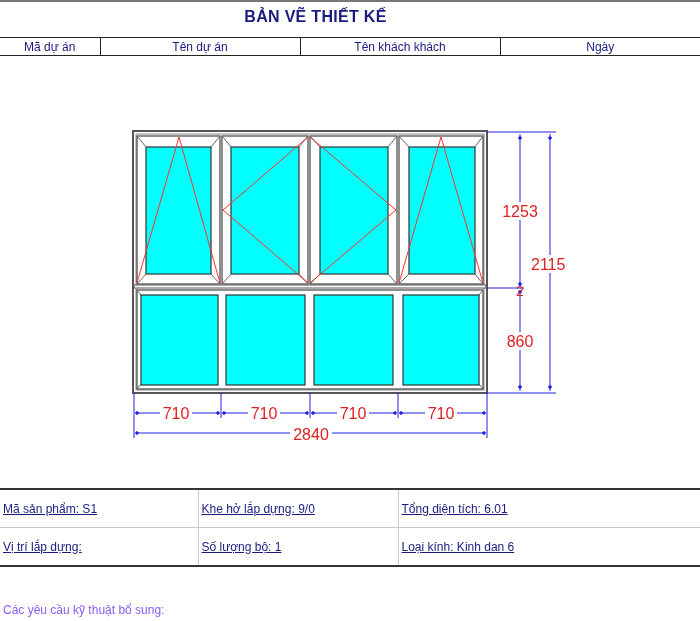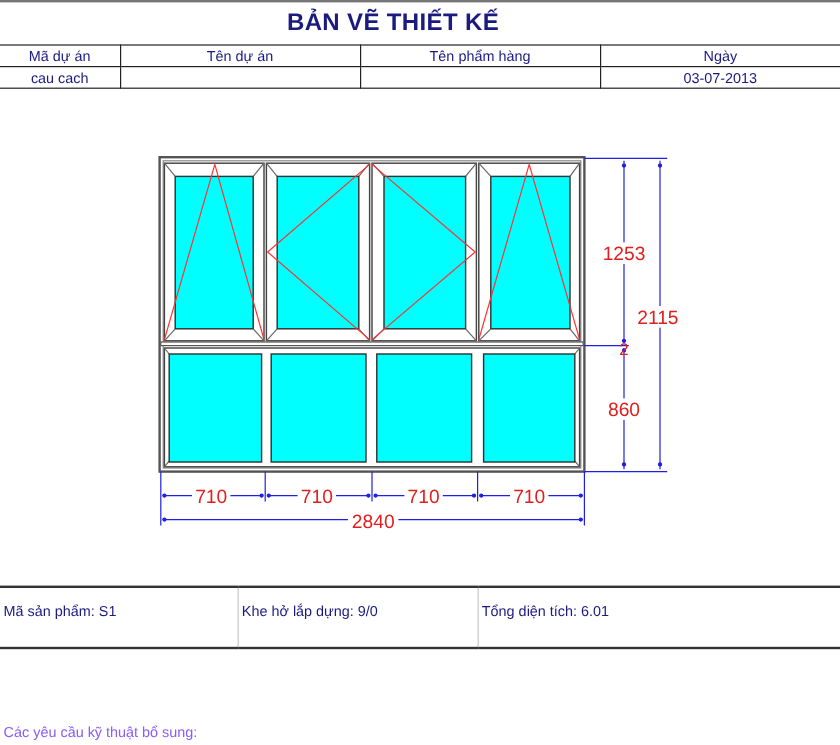--- a/index.html
+++ b/index.html
@@ -1,30 +1,30 @@
 <!DOCTYPE html>
 <html><head>
 <meta charset="utf-8">
 <style>
   html, body { margin:0; padding:0; background:#ffffff; }
   body { width:700px; height:621px; position:relative; overflow:hidden;
          font-family: "Liberation Sans", "DejaVu Sans", sans-serif; color:#1a1a6a; }
   .topline { position:absolute; left:0; top:0; width:700px; height:2px; background:#777; }
-  .title { position:absolute; left:12px; top:8px; width:631px; text-align:center;
-           font-weight:bold; font-size:20px; color:#1a1a80; letter-spacing:0.3px; }
+  .title { position:absolute; left:0; top:8px; width:631px; text-align:center;
+           font-weight:bold; font-size:16px; color:#1a1a80; letter-spacing:0.3px; }
   table.hdr { position:absolute; left:0; top:37px; width:700px; border-collapse:collapse;
               font-size:12px; color:#1a1a80; }
   table.hdr td { border-top:1px solid #222; border-bottom:1px solid #222; border-right:1px solid #222;
                  height:17px; padding:0; text-align:center; }
   table.hdr td:last-child { border-right:none;text-align:center; }
   .drawing { position:absolute; left:120px; top:120px; width:460px; height:330px; }
   .info { position:absolute; left:0; top:488px; width:700px; border-collapse:collapse;
           font-size:12px; color:#1a1a80; }
-  .info td { height:37px; padding:0 0 12px 3px; border-bottom:1px solid #c8c8c8; border-right:1px solid #c8c8c8;
-             vertical-align:middle; }
+  .info td { height:37px; padding:0 0 0 3px; border-bottom:1px solid #c8c8c8; border-right:1px solid #c8c8c8;
+             vertical-align:middle;text-decoration:underline; }
   .info td:last-child { border-right:none; }
   .info tr:first-child td { border-top:2px solid #333; }
   .info tr:last-child td { border-bottom:2px solid #333; }
   .extra { position:absolute; left:3px; top:603px; font-size:12px; color:#8b5cf6; }
 </style>
 </head>
 <body>
 
 <div class="topline"></div>
 <div class="title">BẢN VẼ THIẾT KẾ</div>
@@ -33,28 +33,22 @@
   <colgroup>
       <col style="width:100px">
       <col style="width:200px">
       <col style="width:200px">
       <col style="width:200px">
     </colgroup>
   <tbody>
       <tr>
     <td>Mã dự án</td>
     <td>Tên dự án</td>
-    <td>Tên phẩm hàng</td>
+    <td>Tên khách khách</td>
     <td>Ngày</td>
-  </tr>
-  <tr>
-    <td>cau cach</td>
-    <td></td>
-    <td></td>
-    <td>03-07-2013</td>
   </tr>
 </tbody>
   </table>
 
 <svg class="drawing" viewBox="120 120 460 330" width="460" height="330" xmlns="http://www.w3.org/2000/svg">
 
   <g>
     <rect x="133" y="131" width="354" height="262" fill="#ffffff" stroke="#555" stroke-width="2"></rect>
     <rect x="136" y="134" width="348" height="256" fill="none" stroke="#888" stroke-width="1"></rect>
   </g>
@@ -174,16 +168,21 @@
       <col style="width:198px">
       <col style="width:200px">
       <col style="width:302px">
     </colgroup>
   <tbody>
       <tr>
     <td>Mã sản phẩm: S1</td>
     <td>Khe hở lắp dựng: 9/0</td>
     <td>Tổng diện tích:  6.01</td>
   </tr>
+  <tr>
+    <td>Vị trí lắp dựng:</td>
+    <td>Số lượng bộ:  1</td>
+    <td>Loại kính: Kinh dan  6</td>
+  </tr>
 </tbody>
   </table>
 
 <div class="extra">Các yêu cầu kỹ thuật bổ sung:</div>
 
 </body></html>

